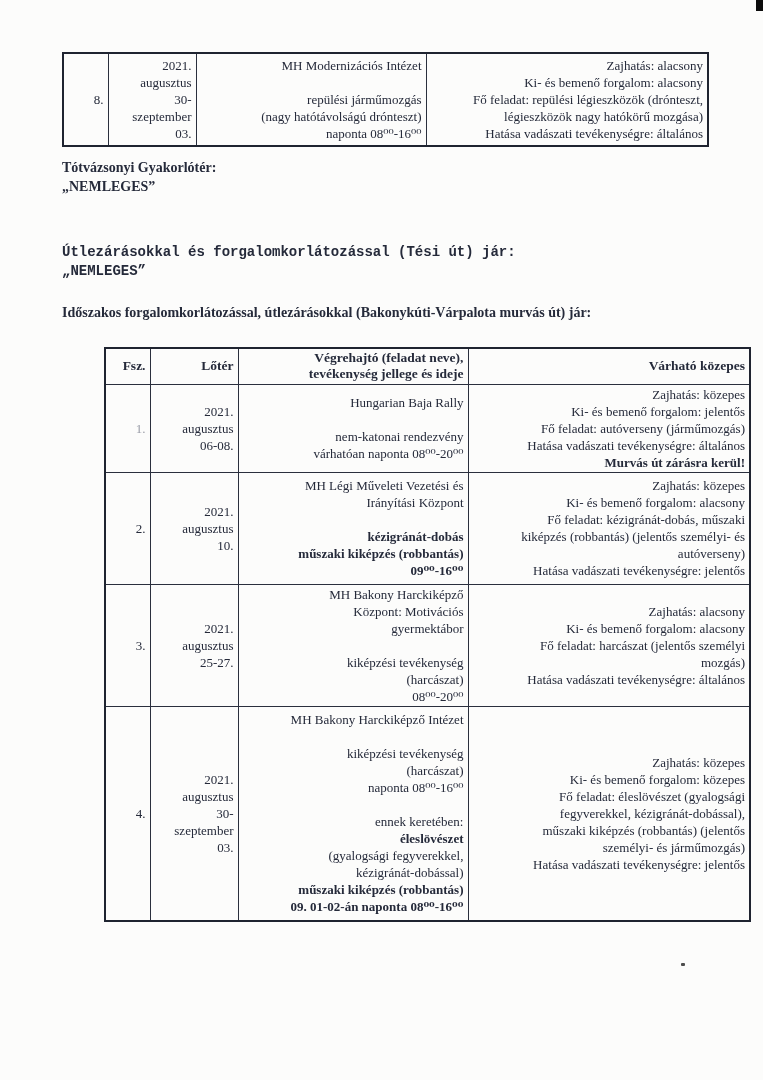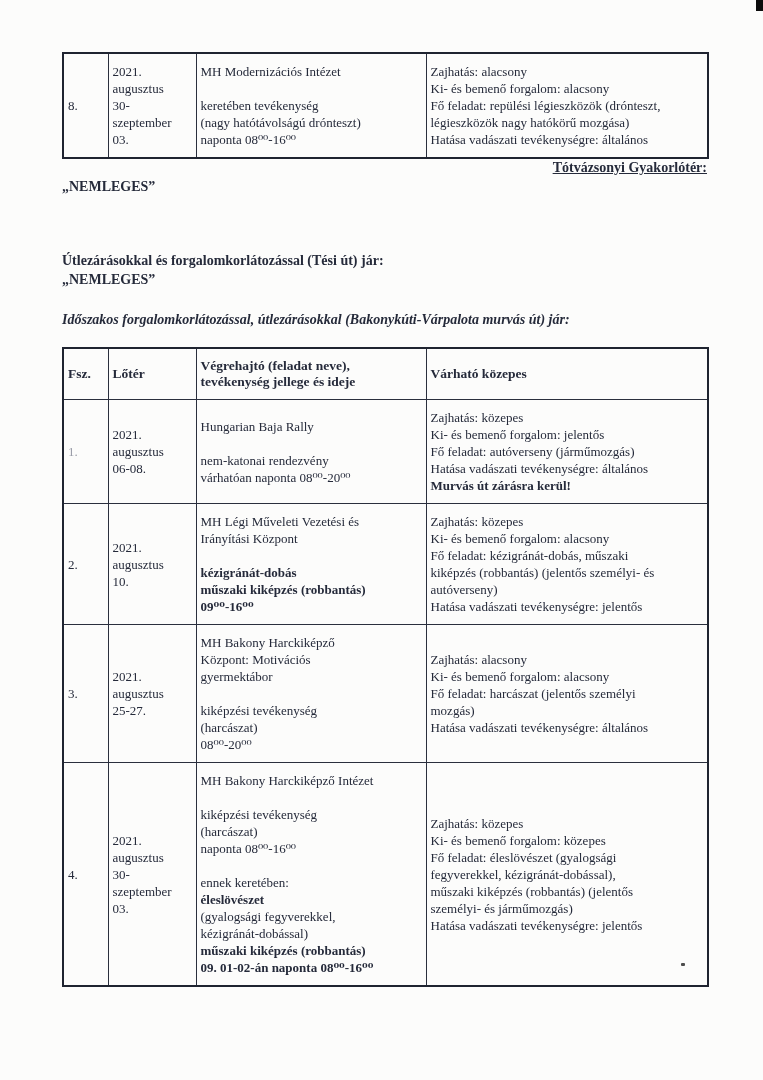--- a/index.html
+++ b/index.html
@@ -13,50 +13,50 @@
     margin:0 auto;
   }
   
   table{
     position:absolute;left:62px;
     border-collapse:collapse;table-layout:fixed;
     border:2px solid #1f2430;
     width:645px;
   }
   #table1{top:52px;}
-  #table2{top:347px;}
+  #table2{top:347px;margin-left:42px;}
   td,th{
     border:1px solid #2a2f3d;
-    padding:9px 4px;
+    padding:1px 4px;
     vertical-align:middle;
-    text-align:left;
+    text-align:right;
     font-size:13px;
     line-height:17px;
     overflow:hidden;
   }
   th{font-weight:bold;font-size:13.5px;line-height:16px;}
   #table1 tr{height:93px;}
   #table2 tr.hdr{height:36px;}
   #table2 tr.r1{height:83px;}
   #table2 tr.r2{height:112px;}
   #table2 tr.r3{height:122px;}
   #table2 tr.r4{height:215px;}
   .bold{font-weight:bold;}
   .faint{color:#9a9da8;}
   
   .sec{
     position:absolute;left:62px;width:645px;
     font-weight:bold;font-size:14px;line-height:19px;
     text-align:left;
   }
-  .sec .underline{text-decoration:underline;text-align:right;}
+  .sec .underline{}
   #sec-totvazsonyi{top:158px;}
   #sec-bakonykuti{top:214px;}
-  #sec-tesi{top:251px;}
-  #sec-idoszakos{top:310px;font-style:italic;}
+  #sec-tesi{top:243px;font-family:Liberation Mono, monospace;}
+  #sec-idoszakos{top:303px;}
   
   .corner-mark{
     position:absolute;top:0;right:0;width:7px;height:11px;
     background:#0c0c0c;
   }
   .speck{
     position:absolute;left:681px;top:963px;width:4px;height:3px;
     background:#4d4d4d;border-radius:1px;
   }
 </style>
@@ -81,21 +81,21 @@
       <td>
             <div>2021.</div>
             <div>augusztus</div>
             <div>30-</div>
             <div>szeptember</div>
             <div>03.</div>
           </td>
       <td>
             <div>MH Modernizációs Intézet</div>
             <div>&nbsp;</div>
-            <div>keretében tevékenység</div>
+            <div>repülési járműmozgás</div>
             <div>(nagy hatótávolságú drónteszt)</div>
             <div>naponta 08⁰⁰-16⁰⁰</div>
           </td>
       <td>
             <div>Zajhatás: alacsony</div>
             <div>Ki- és bemenő forgalom: alacsony</div>
             <div>Fő feladat: repülési légieszközök (drónteszt,</div>
             <div>légieszközök nagy hatókörű mozgása)</div>
             <div>Hatása vadászati tevékenységre: általános</div>
           </td>

